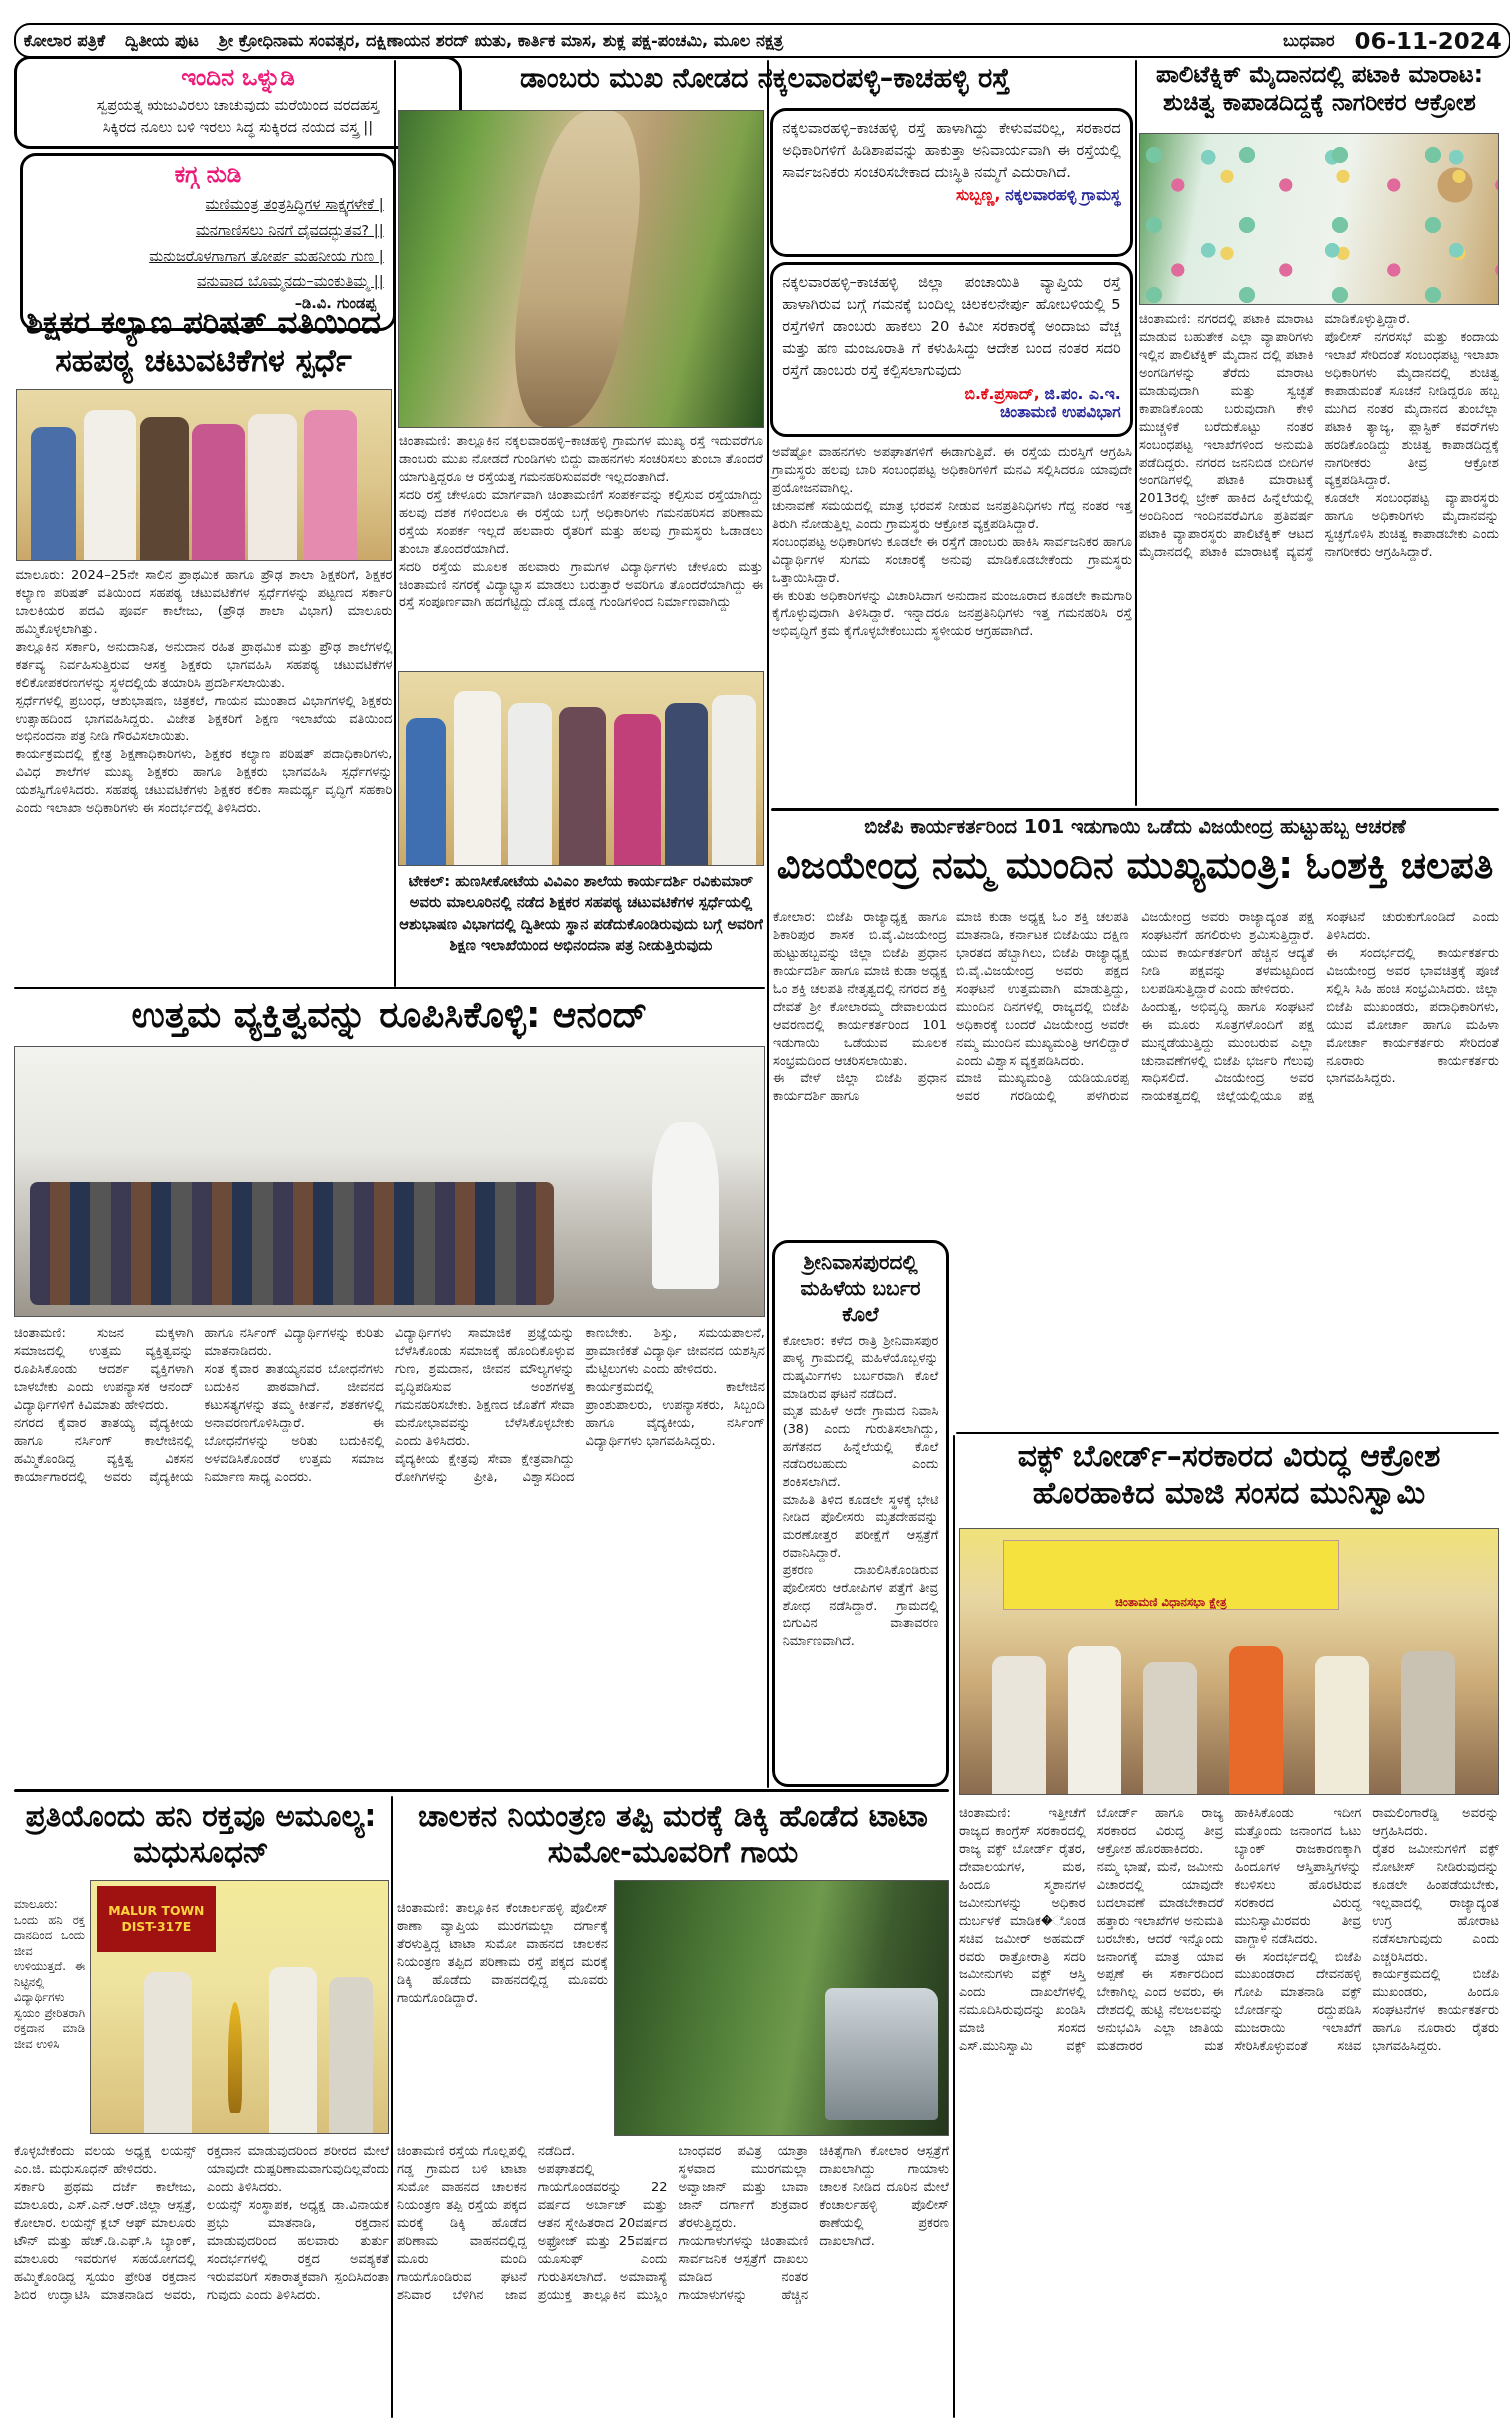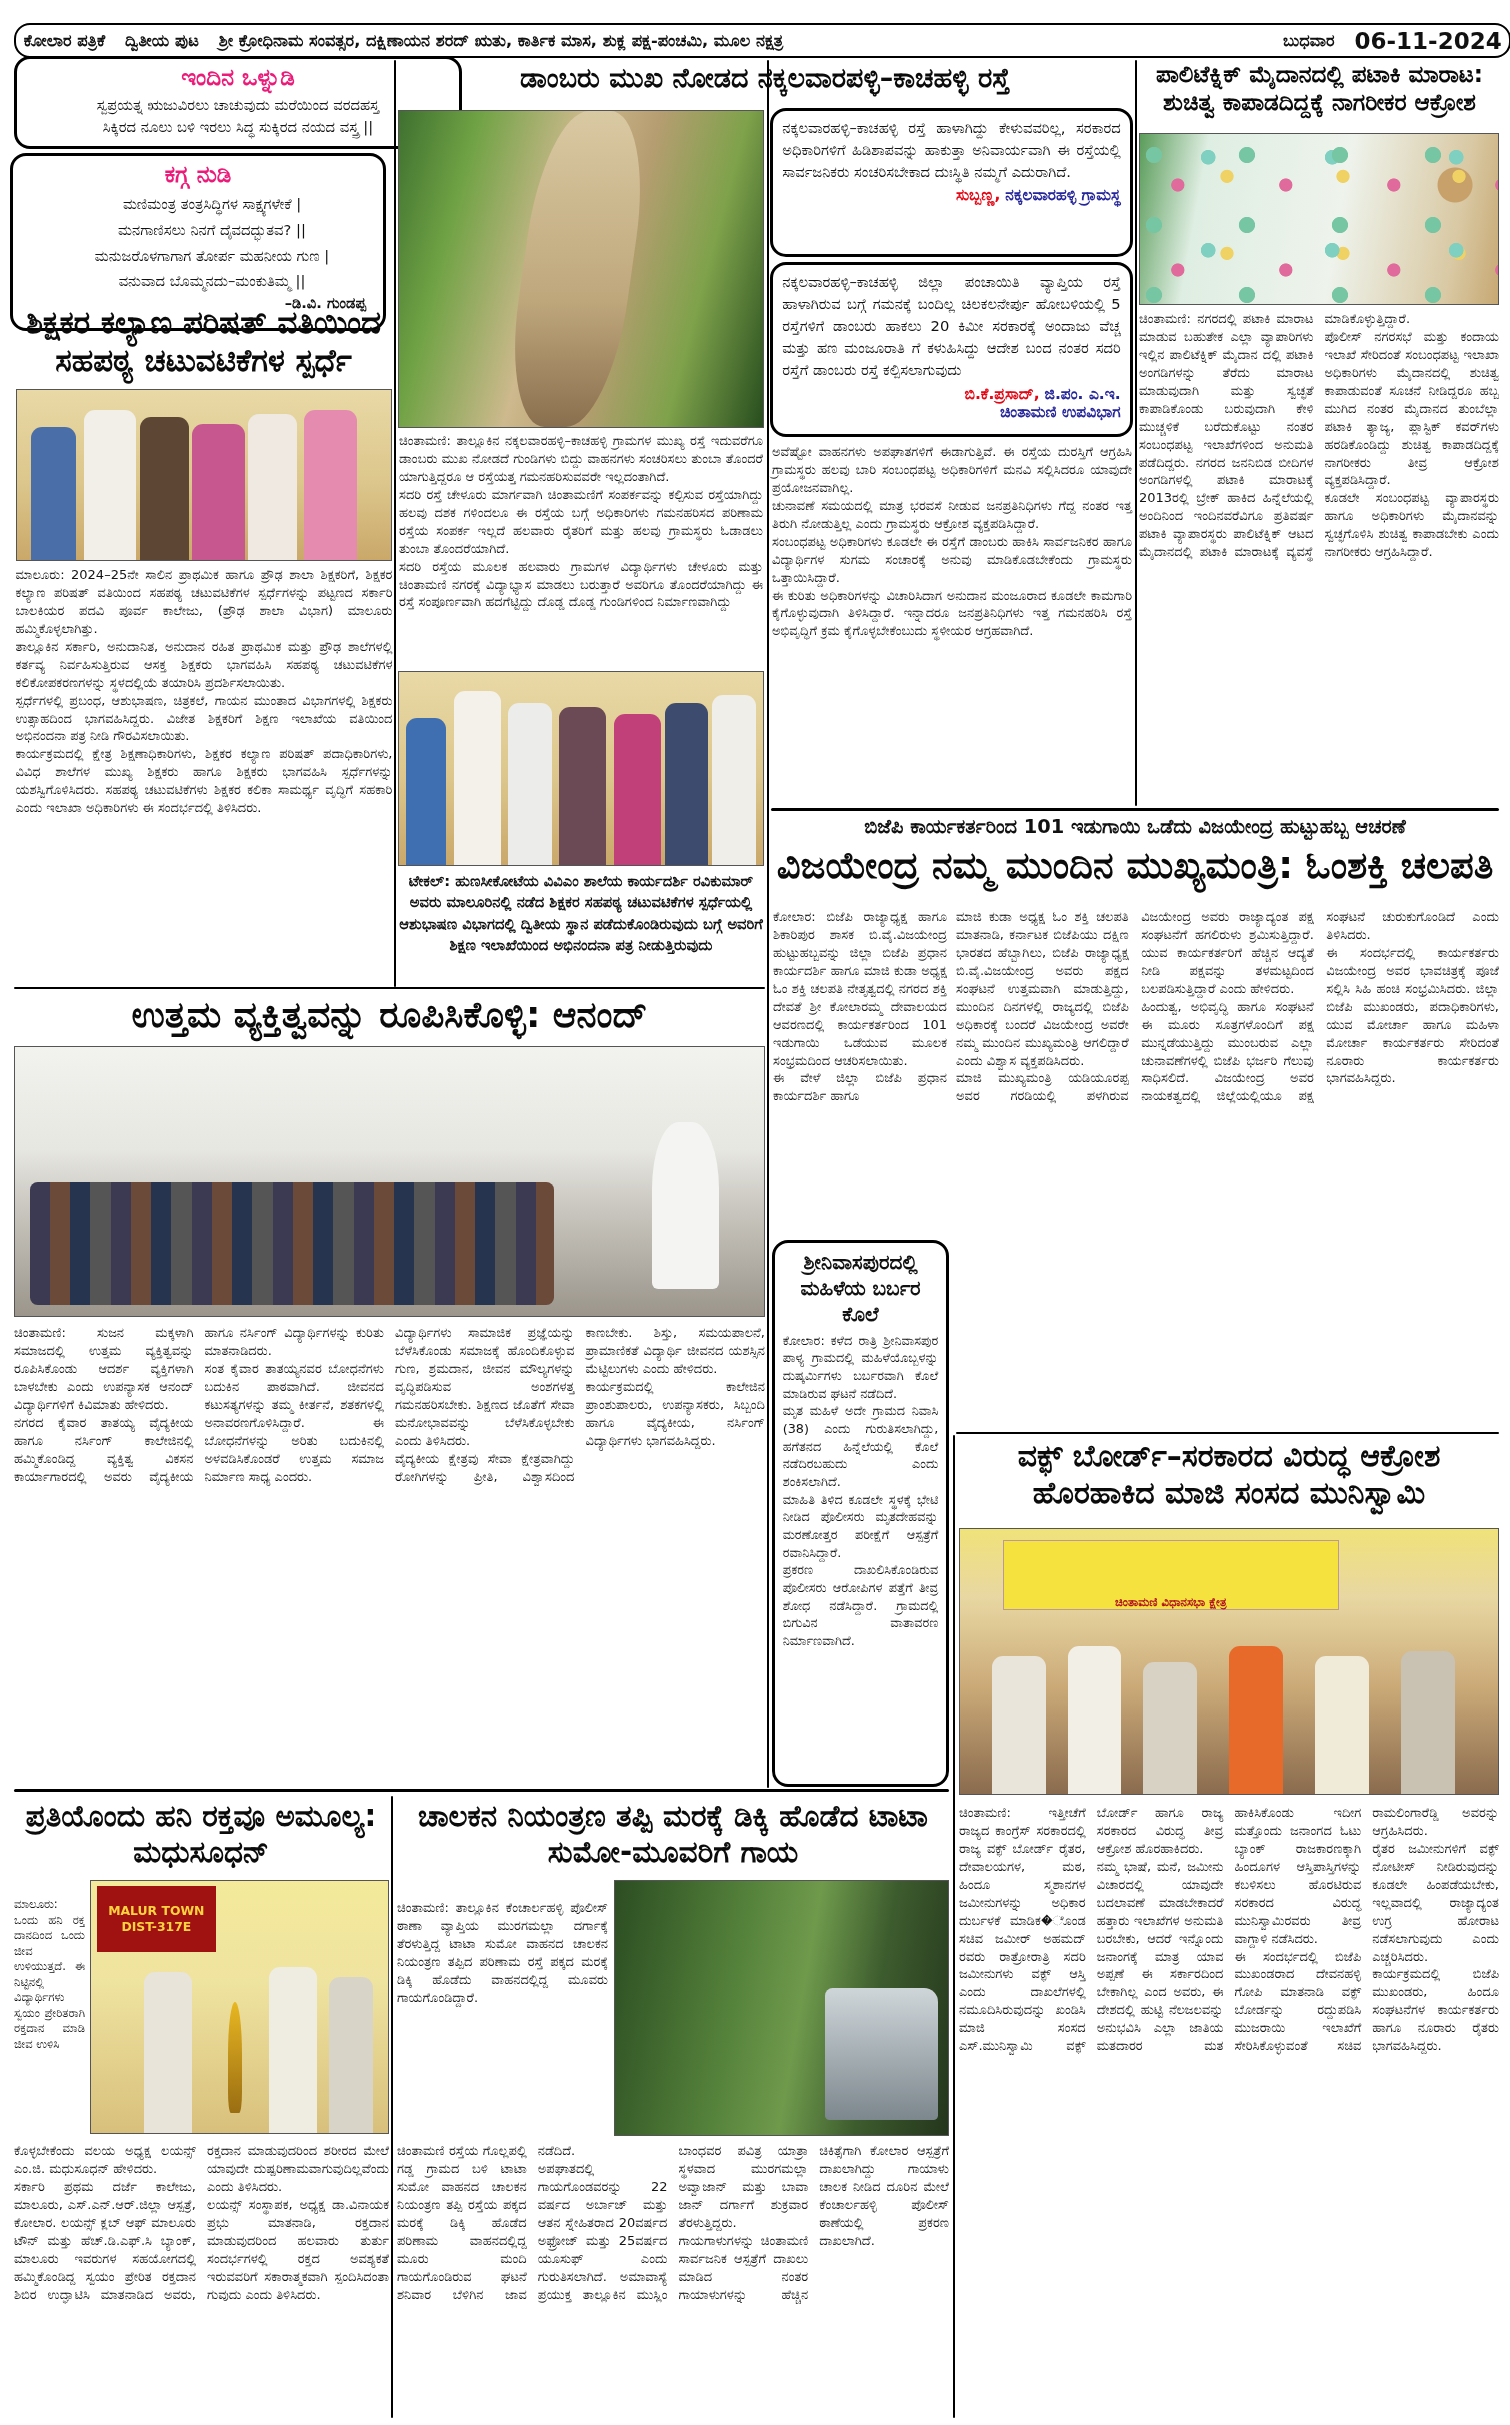--- a/index.html
+++ b/index.html
@@ -9,21 +9,21 @@
   
   .masthead{left:14px;top:23px;width:1478px;height:31px;border:2.3px solid #000;
             display:flex;align-items:center;padding:0 7.7px;gap:20px;font-weight:700;font-size:16.3px;}
   .masthead .panchanga{font-size:16.3px;}
   .masthead .spacer{flex:1;}
   .masthead .date{font-size:23px;font-weight:800;}
   
   .blackbox{border:3.1px solid #000;box-sizing:border-box;padding:4.6px 9.3px;}
   .boxtitle{color:#ec1a78;font-size:23px;font-weight:800;text-align:center;line-height:1.2;margin-bottom:3.1px;}
   .boxline{font-size:14.7px;line-height:1.5;text-align:center;}
-  .kaggaline{font-size:14.7px;line-height:1.75;text-align:center;padding-left:28px;}
+  .kaggaline{font-size:14.7px;line-height:1.75;text-align:right;padding-left:28px;text-decoration:underline;}
   .kaggasig{font-size:14.7px;font-weight:700;text-align:right;padding-right:7.7px;}
   
   .hl{font-weight:800;text-align:center;color:#0b0b0b;line-height:1.22;letter-spacing:0;}
   .hl40{font-size:31px;} .hl42{font-size:27px;} .hl30{font-size:23px;}
   .hl48{font-size:37px;} .hl46{font-size:36px;} .hl38{font-size:29.4px;} .hl39{font-size:30px;}
   .kicker{font-size:19.4px;font-weight:700;text-align:center;}
   
   .body{white-space:pre-line;text-align:justify;font-size:13px;line-height:1.38;color:#141414;}
   .body.small{font-size:11.6px;line-height:1.34;}
   .cols2{column-count:2;column-gap:11px;}
@@ -94,21 +94,21 @@
   <div class="abs hrule" style="left:14px;top:987px;width:751px;height:2.3px;"></div>
   <div class="abs hrule" style="left:14px;top:1789px;width:935px;"></div>
   <div class="abs hrule" style="left:956px;top:1432px;width:543px;height:2.3px;"></div>
 
   <div class="abs blackbox" style="left:14px;top:56px;width:448px;height:93px;">
     <div class="boxtitle">ಇಂದಿನ ಒಳ್ನುಡಿ</div>
     <div class="boxline">ಸ್ವಪ್ರಯತ್ನ ಋಜುವಿರಲು ಚಾಚುವುದು ಮರೆಯಿಂದ ವರದಹಸ್ತ</div>
     <div class="boxline">ಸಿಕ್ಕಿರದ ನೂಲು ಬಳಿ ಇರಲು ಸಿದ್ಧ ಸುಕ್ಕಿರದ ನಯದ ವಸ್ತ್ರ ||</div>
   </div>
 
-  <div class="abs blackbox" style="left:10px;top:153px;width:376px;height:178px;">
+  <div class="abs blackbox" style="left:20px;top:153px;width:376px;height:178px;">
     <div class="boxtitle">ಕಗ್ಗ ನುಡಿ</div>
     <div class="kaggaline">ಮಣಿಮಂತ್ರ ತಂತ್ರಸಿದ್ಧಿಗಳ ಸಾಕ್ಷ್ಯಗಳೇಕೆ |</div>
     <div class="kaggaline">ಮನಗಾಣಿಸಲು ನಿನಗೆ ದೈವದದ್ಭುತವ? ||</div>
     <div class="kaggaline">ಮನುಜರೊಳಗಾಗಾಗ ತೋರ್ಪ ಮಹನೀಯ ಗುಣ |</div>
     <div class="kaggaline">ವನುವಾದ ಬೊಮ್ಮನದು–ಮಂಕುತಿಮ್ಮ ||</div>
     <div class="kaggasig">–ಡಿ.ವಿ. ಗುಂಡಪ್ಪ</div>
   </div>
 
   <div class="abs hl hl40" style="left:14px;top:304px;width:379px;">ಶಿಕ್ಷಕರ ಕಲ್ಯಾಣ ಪರಿಷತ್ ವತಿಯಿಂದ ಸಹಪಠ್ಯ ಚಟುವಟಿಕೆಗಳ ಸ್ಪರ್ಧೆ</div>
   <div class="photo ph-group" style="left:15.5px;top:389px;width:376px;height:172px;">

